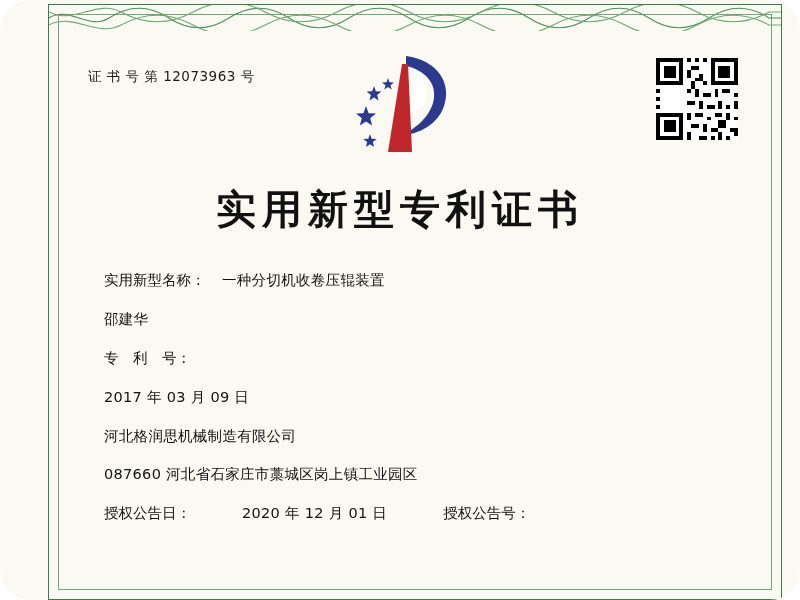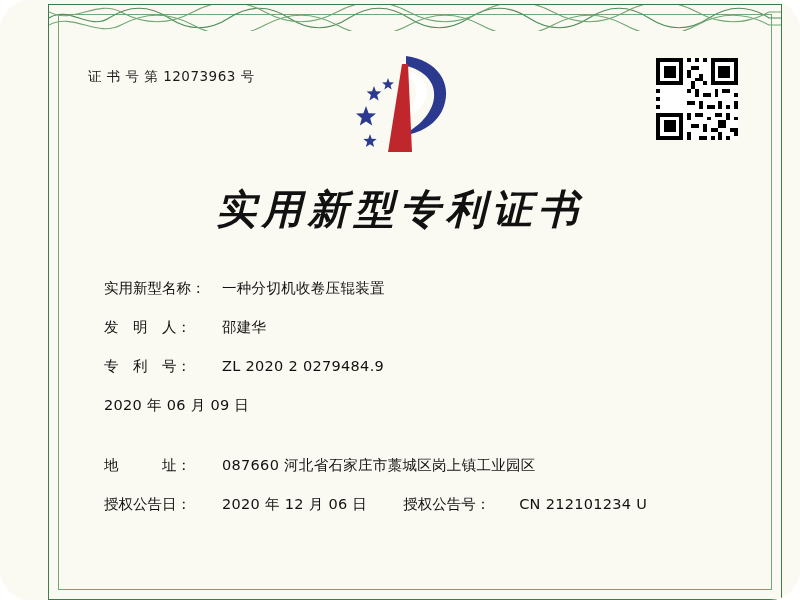--- a/index.html
+++ b/index.html
@@ -89,28 +89,27 @@
     position: absolute;
     left: 0;
     right: 0;
     top: 182px;
     text-align: center;
     font-size: 40px;
     font-weight: bold;
     letter-spacing: 6px;
     color: #111111;
     font-family: "DejaVu Sans", sans-serif;
-    font-style: italic;
   }
 
   
   .fields {
     position: absolute;
     left: 104px;
-    top: 280px;
+    top: 272px;
     right: 60px;
   }
   .field-row {
     display: flex;
     align-items: baseline;
     margin-bottom: 21.5px;
     font-size: 14.5px;
     color: #111111;
     line-height: 1.2;
   }
@@ -119,20 +118,21 @@
     flex: 0 0 118px;
     white-space: nowrap;
     letter-spacing: 0px;
   }
   .field-value {
     white-space: nowrap;
     letter-spacing: 0.3px;
   }
   .field-row.last {
     margin-bottom: 5px;
+    gap: 20px;
   }
   .field-label-2 {
     width: 116px;
     flex: 0 0 116px;
     white-space: nowrap;
     margin-left: 36px;
     font-family: Liberation Mono, monospace;
   }
 </style>
 </head>
@@ -245,42 +245,39 @@
   <div class="main-title">实用新型专利证书</div>
 
   <div class="fields">
 
     <div class="field-row">
       <div class="field-label">实用新型名称：</div>
       <div class="field-value">一种分切机收卷压辊装置</div>
     </div>
 
     <div class="field-row">
-      <div class="field-label">发　明　人：</div>
       <div class="field-value">邵建华</div>
     </div>
 
     <div class="field-row">
       <div class="field-label">专　利　号：</div>
-      <div class="field-value">ZL 2020 2 0279484.9</div>
-    </div>
-
-    <div class="field-row">
-      <div class="field-value">2020 年 06 月 09 日</div>
-    </div>
-
-    <div class="field-row">
-    </div>
-
-    <div class="field-row">
-      <div class="field-label">地　　　址：</div>
+    </div>
+
+    <div class="field-row">
+      <div class="field-value">2017 年 03 月 09 日</div>
+    </div>
+
+    <div class="field-row">
+      <div class="field-value">河北格润思机械制造有限公司</div>
+    </div>
+
+    <div class="field-row">
       <div class="field-value">087660 河北省石家庄市藁城区岗上镇工业园区</div>
     </div>
 
     <div class="field-row last">
       <div class="field-label">授权公告日：</div>
-      <div class="field-value">2020 年 12 月 06 日</div>
+      <div class="field-value">2020 年 12 月 01 日</div>
       <div class="field-label-2">授权公告号：</div>
-      <div class="field-value">CN 212101234 U</div>
     </div>
 
   </div>
 </div>
 
 </body></html>

